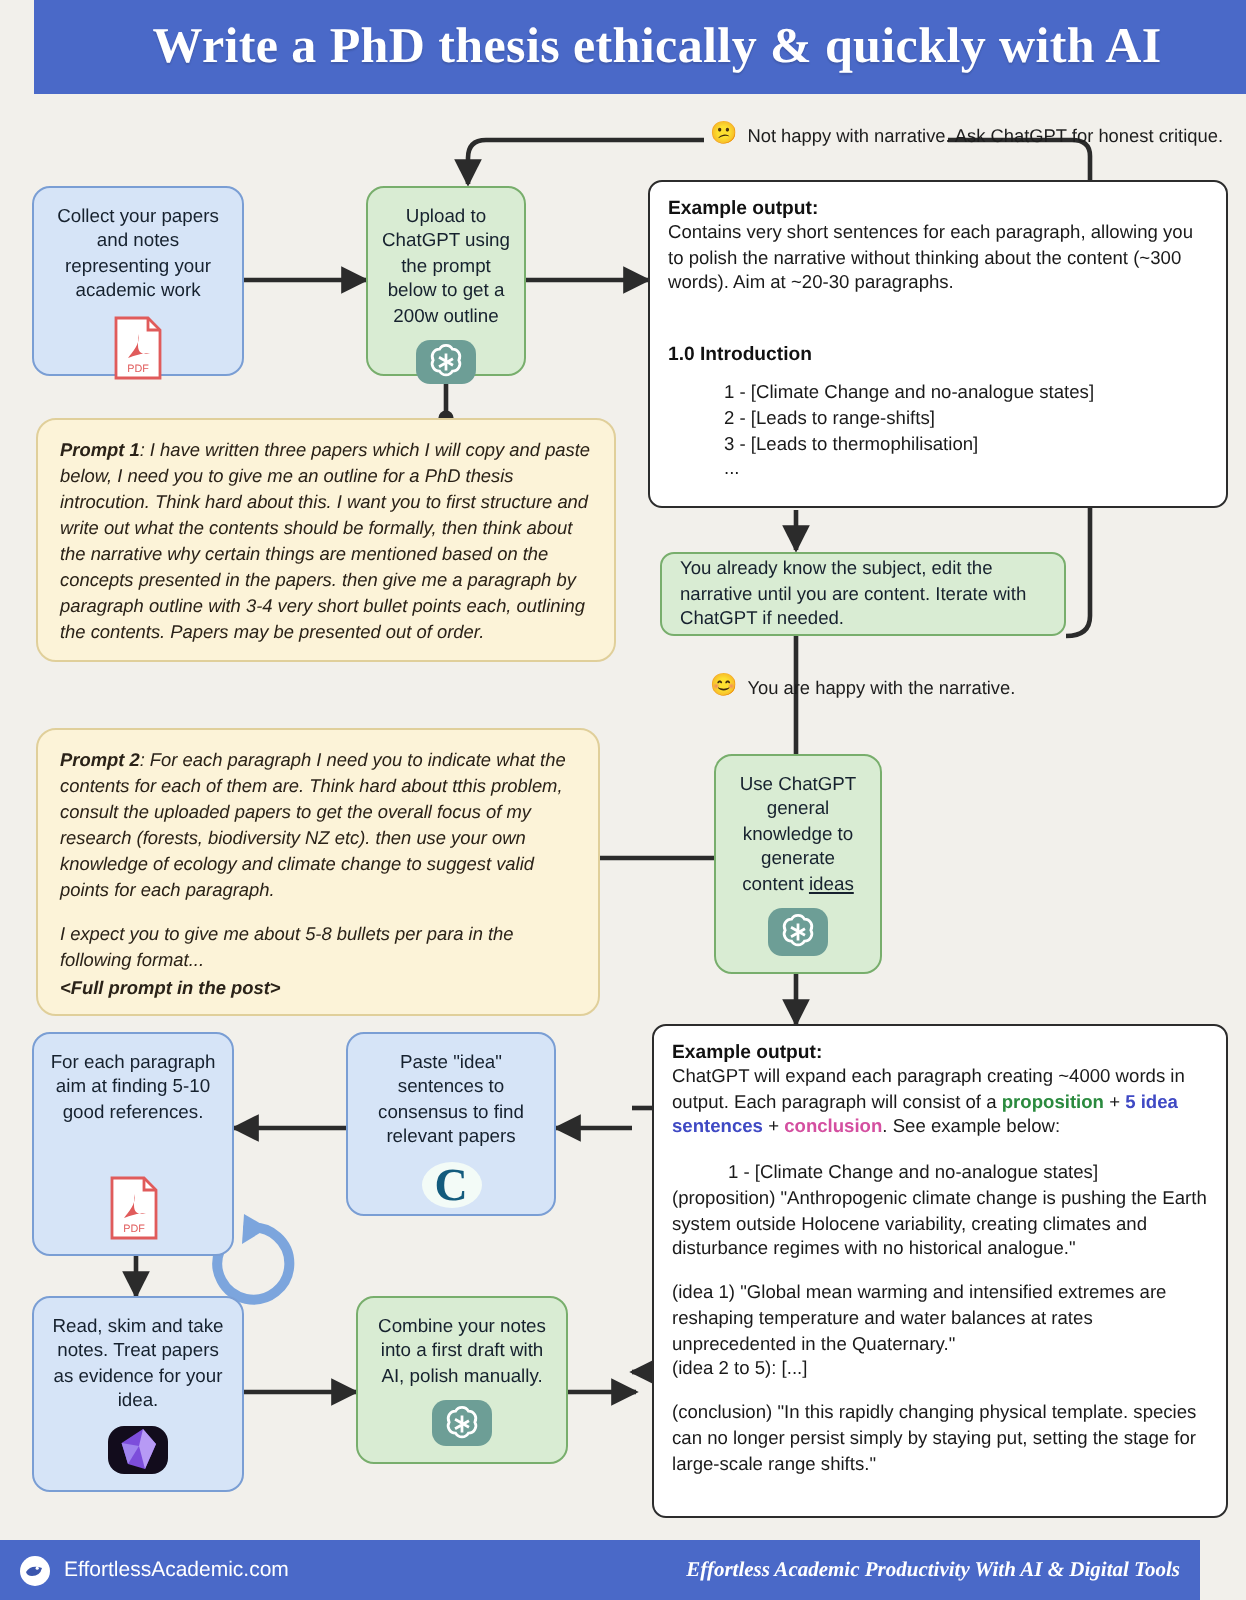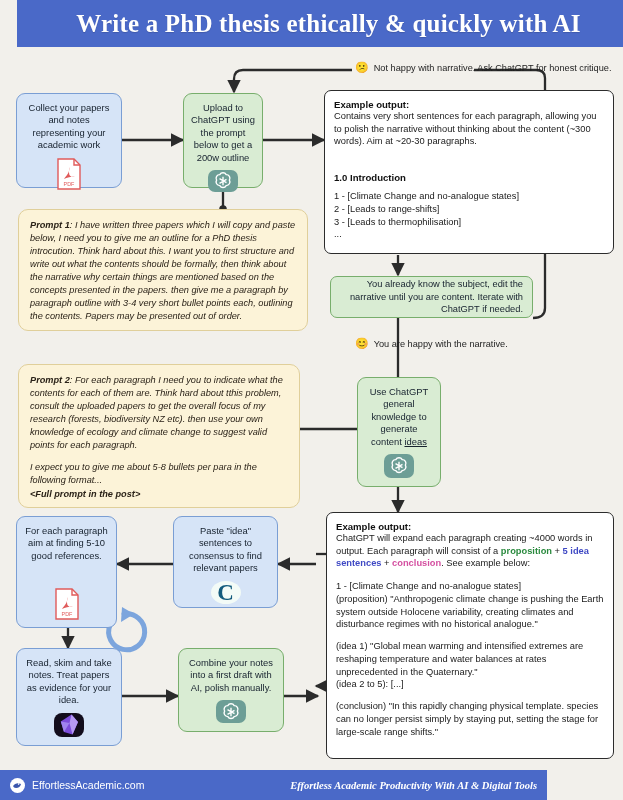--- a/index.html
+++ b/index.html
@@ -17,21 +17,21 @@
     position: absolute; left: 0; top: 0; width: 623px; height: 47px;
     background: #4a69c8;
     display: flex; align-items: center; justify-content: center; margin-left: 17px;
   }
   .header h1 {
     color: #ffffff; font-family: "Liberation Serif", serif;
     font-size: 25px; font-weight: bold; letter-spacing: .2px;
     text-shadow: 0 1px 1px rgba(0,0,0,.15);
   }
   .footer {
-    position: absolute; left: 0; top: 770px; width: 547px; height: 30px;
+    position: absolute; left: 0; top: 770px; width: 600px; height: 30px;
     background: #4a69c8; display: flex; align-items: center;
     padding: 15px 10px; justify-content: space-between;
   }
   .footer-left { display: flex; align-items: center; gap: 7px; }
   .footer-logo {
     width: 15px; height: 15px; border-radius: 50%; background: #ffffff;
     display: flex; align-items: center; justify-content: center;
   }
   .footer-logo svg { width: 11px; height: 11px; }
   .footer-name { color: #fff; font-size: 10.5px; }
@@ -55,21 +55,21 @@
   .panel {
     position: absolute; background: #ffffff;
     border: 1.4px solid #2c2c2c; border-radius: 7px;
     padding: 8px 9px; text-align: left;
   }
   .panel .ptitle { font-size: 9.6px; font-weight: bold; color: #111; }
   .panel .pbody  { font-size: 9.3px; line-height: 1.37; color: #1a1a1a; }
 
   .greenpanel {
     position: absolute; background: #d9ecd3; border: 1.2px solid #78ae6c;
-    border-radius: 7px; padding: 7px 9px; text-align: right;
+    border-radius: 7px; padding: 7px 9px; text-align: left;
   }
   .greenpanel .ptext { font-size: 9.3px; line-height: 1.35; color: #16212e; }
 
   .prompt {
     position: absolute; background: #fcf3d8; border: 1.2px solid #e0cf9a;
     border-radius: 10px; padding: 9px 11px;
   }
   .prompt .ptxt {
     font-size: 9.2px; line-height: 1.42; color: #2a2218;
     font-style: italic; font-family: "Liberation Sans", sans-serif;
@@ -77,21 +77,21 @@
   .prompt .plabel { font-weight: bold; font-style: italic; }
   .prompt .pfull  { font-weight: bold; font-style: italic; }
 
   .note {
     position: absolute; font-size: 9.2px; color: #1d1d1d;
     display: flex; align-items: center; gap: 5px; white-space: nowrap;
   }
   .emoji { font-size: 11px; line-height: 1; }
 
   
-  .c-red  { color: #e0706e; }
+  .c-red  { color: #e0706e; margin-left: 28px; }
   .c-prop { color: #2a8a3e; font-weight: bold; }
   .c-idea { color: #3f49c4; font-weight: bold; }
   .c-conc { color: #d44fa0; font-weight: bold; }
   .c-blue { color: #4a4fc0; }
   .c-pink { color: #d1589f; }
 
   
   .icon { margin-top: 6px; }
   .pdf-icon { width: 26px; height: 32px; }
   .gpt-icon { width: 30px; height: 30px; border-radius: 7px; background:#6d9e96;

